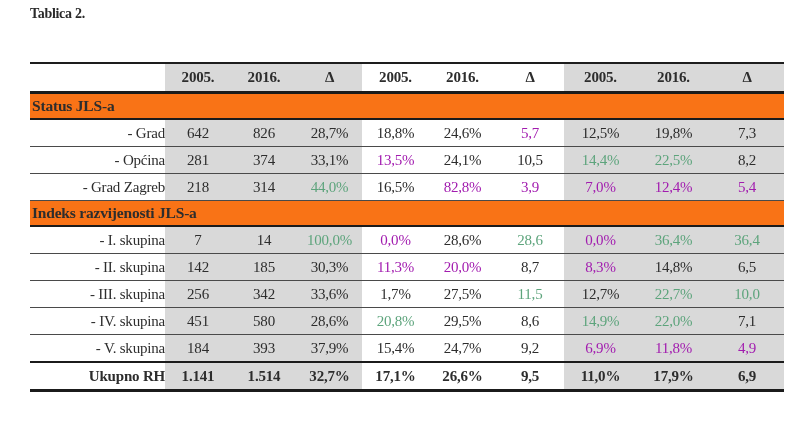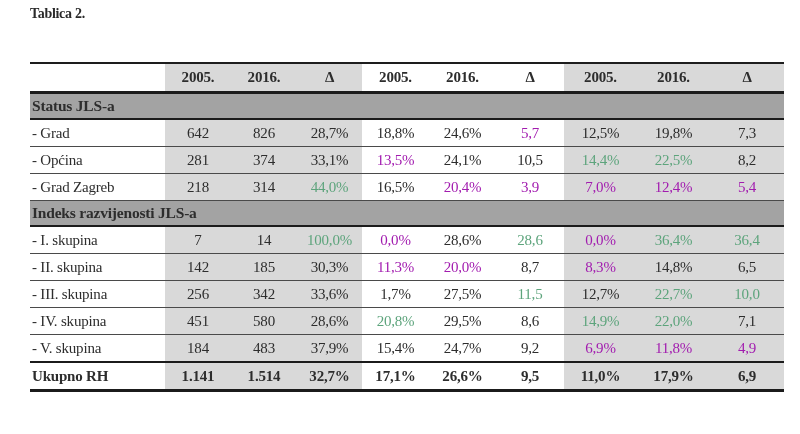--- a/index.html
+++ b/index.html
@@ -16,29 +16,29 @@
   .caption-text{font-weight:bold;font-size:16.5px;line-height:21px;letter-spacing:-0.3px;color:#2a2a2a;}
 
   
   table.tbl{
     position:absolute;left:30px;top:62px;width:754px;
     border-collapse:collapse;table-layout:fixed;
     font-size:15px;color:#2d2d2d;letter-spacing:-0.2px;
     border-top:2px solid #1d1d1d;
   }
   .tbl td{padding:0;text-align:center;vertical-align:middle;line-height:1.1;}
-  .tbl td.lbl{text-align:left;padding-left:2px;margin-top:12px;}
+  .tbl td.lbl{text-align:right;padding-left:2px;margin-top:12px;}
 
   .shade{background:#d9d9d9;}
 
   tr.grp-row td{height:41px;font-weight:bold;font-size:15px;line-height:1.22;}
   tr.grp-row td.grp{border-bottom:1px solid #2d2d2d;}
   tr.sub-row td{height:27px;font-weight:bold;border-bottom:3px solid #1b1b1b;}
 
-  tr.section-row td{height:24px;font-weight:bold;font-size:15.5px;border-bottom:2px solid #1b1b1b;background:#a3a3a3;text-align:left;padding-left:2px;}
+  tr.section-row td{height:24px;font-weight:bold;font-size:15.5px;border-bottom:2px solid #1b1b1b;background:#f97316;text-align:left;padding-left:2px;}
   tr.data-row td{height:26px;border-bottom:1px solid #4a4a4a;}
   tr.total-row td{height:26px;font-weight:bold;border-top:2px solid #1b1b1b;border-bottom:3px solid #1b1b1b;}
 
   .pos{color:#5da47c;}
   .neg{color:#a21caf;}
 </style>
 </head>
 <body>
 
 <div class="page">
@@ -101,21 +101,21 @@
           <td class="shade pos">14,4%</td>
           <td class="shade pos">22,5%</td>
           <td class="shade">8,2</td>
         </tr>
         <tr class="data-row">
           <td class="lbl">- Grad Zagreb</td>
           <td class="shade">218</td>
           <td class="shade">314</td>
           <td class="shade pos">44,0%</td>
           <td class="">16,5%</td>
-          <td class="neg">20,4%</td>
+          <td class="neg">82,8%</td>
           <td class="neg">3,9</td>
           <td class="shade neg">7,0%</td>
           <td class="shade neg">12,4%</td>
           <td class="shade neg">5,4</td>
         </tr>
         <tr class="section-row">
           <td colspan="10">Indeks razvijenosti JLS-a</td>
         </tr>
         <tr class="data-row">
           <td class="lbl">- I. skupina</td>
@@ -161,21 +161,21 @@
           <td class="pos">20,8%</td>
           <td class="">29,5%</td>
           <td class="">8,6</td>
           <td class="shade pos">14,9%</td>
           <td class="shade pos">22,0%</td>
           <td class="shade">7,1</td>
         </tr>
         <tr class="data-row">
           <td class="lbl">- V. skupina</td>
           <td class="shade">184</td>
-          <td class="shade">483</td>
+          <td class="shade">393</td>
           <td class="shade">37,9%</td>
           <td class="">15,4%</td>
           <td class="">24,7%</td>
           <td class="">9,2</td>
           <td class="shade neg">6,9%</td>
           <td class="shade neg">11,8%</td>
           <td class="shade neg">4,9</td>
         </tr>
         <tr class="total-row">
           <td class="lbl">Ukupno RH</td>

